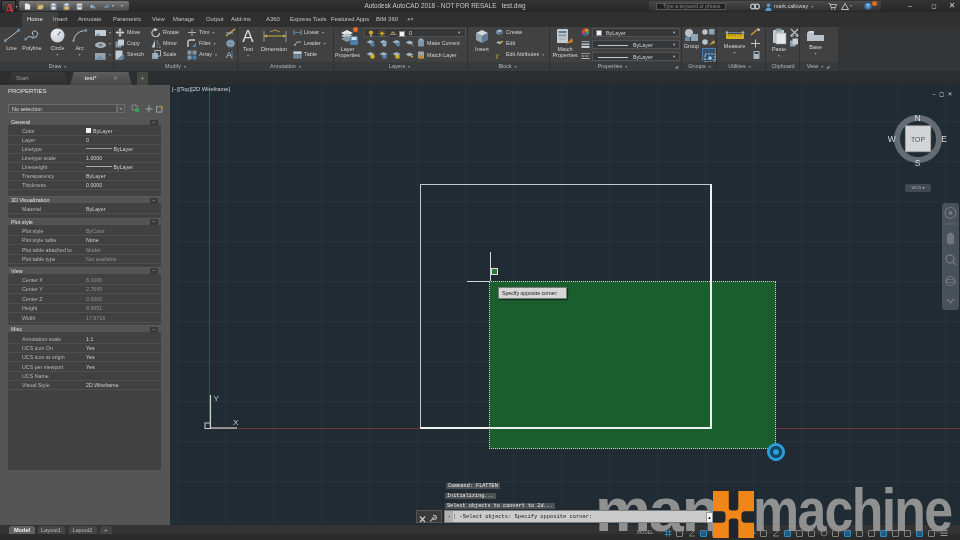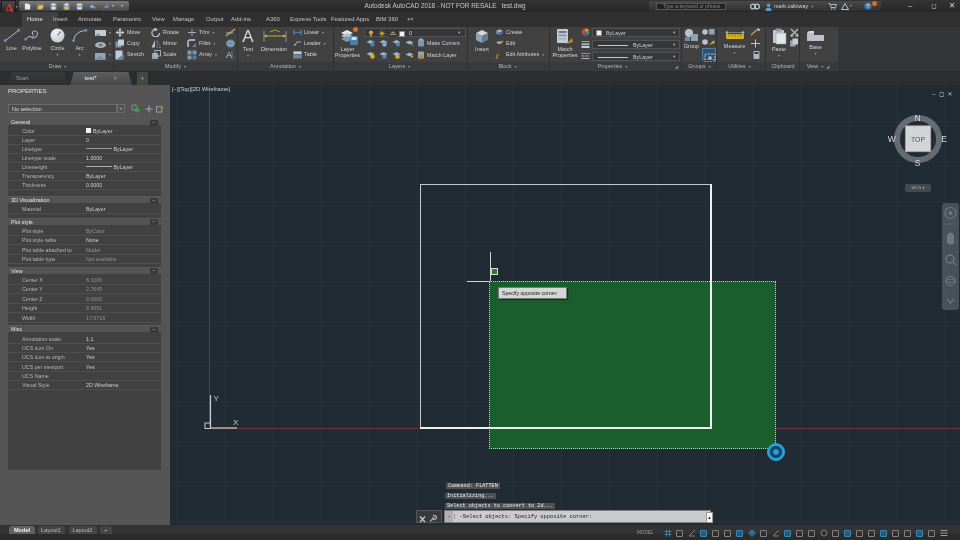--- a/index.html
+++ b/index.html
@@ -754,20 +754,31 @@
 <div class="abs" style="left:916px;top:529.5px;width:7px;height:7px;border:1px solid #2f89bd;border-radius:1px;background:rgba(47,137,189,0.45);"></div>
 <div class="abs" style="left:928px;top:529.5px;width:7px;height:7px;border:1px solid #808080;border-radius:1px;background:none;"></div>
 <svg class="abs" style="left:940px;top:529px;" width="8" height="8" viewBox="0 0 8 8">
       <g stroke="#9a9a9a" stroke-width="1">
         <line x1="0.5" y1="1.5" x2="7.5" y2="1.5"></line>
         <line x1="0.5" y1="4" x2="7.5" y2="4"></line>
         <line x1="0.5" y1="6.5" x2="7.5" y2="6.5"></line>
       </g>
     </svg>
 
+<div class="abs" id="wm">
+  <div class="abs" style="left:-1px;top:16.5px;color:rgba(150,150,150,0.95);font-size:61px;font-weight:bold;letter-spacing:-2px;line-height:50px;transform:scaleX(1.03);transform-origin:0 0;">man</div>
+  <svg class="abs" style="left:117px;top:23px;" width="41" height="47" viewBox="0 0 41 47">
+    <rect x="0" y="0" width="41" height="47" fill="#f08618"></rect>
+    <rect x="15.8" y="-4" width="9.5" height="23.5" rx="3" fill="#20262b"></rect>
+    <rect x="15.8" y="27.5" width="9.5" height="23.5" rx="3" fill="#20262b"></rect>
+    <rect x="-4" y="20.3" width="16.5" height="11.4" rx="3.5" fill="#20262b"></rect>
+    <rect x="28.5" y="20.3" width="16.5" height="11.4" rx="3.5" fill="#20262b"></rect>
+  </svg>
+  <div class="abs" style="left:157px;top:16.5px;color:rgba(150,150,150,0.95);font-size:61px;font-weight:bold;letter-spacing:-2px;line-height:50px;transform:scaleX(0.85);transform-origin:0 0;">machine</div>
+</div>
 
 <div class="abs" id="cmdhist">
 <div style="left:446px;top:483px;">Command: FLATTEN</div>
 <div style="left:445px;top:493px;">Initializing...</div>
 <div style="left:445px;top:502.5px;">Select objects to convert to 2d...</div>
 </div>
 <div class="abs" id="cmdrow">
 <div id="cmdtools">
   <svg width="22" height="11" viewBox="0 0 22 11" style="margin-top:0.5px;">
           <path d="M3 2.5 L8 8 M8 2.5 L3 8" stroke="#c6c6c6" stroke-width="1.3"></path>

